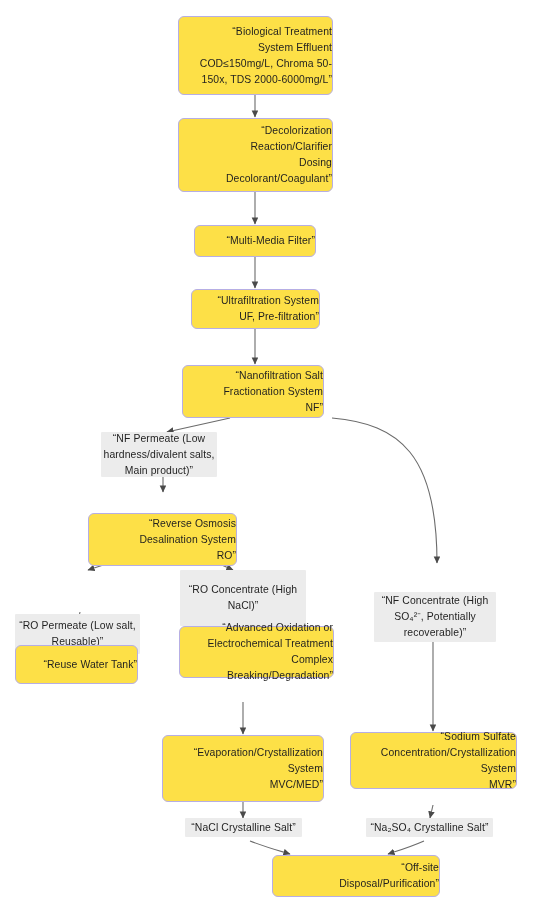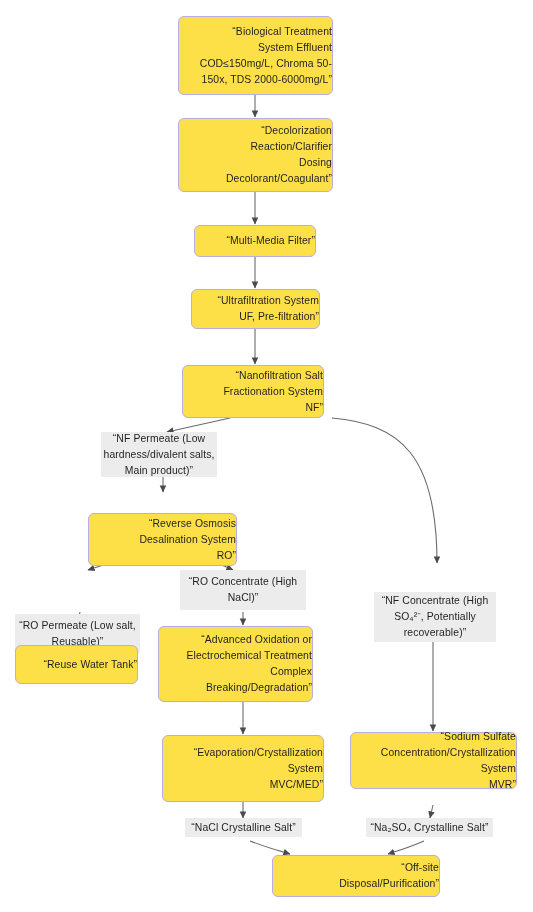--- a/index.html
+++ b/index.html
@@ -120,36 +120,36 @@
     <span>“Reverse Osmosis
 Desalination System
 RO”</span>
   </div>
 
   <div class="node lbl" style="left:15px; top:570px; width:125px; height:40px;margin-top:44px;">
     <span>“RO Permeate (Low salt,
 Reusable)”</span>
   </div>
 
-  <div class="node lbl" style="left:180px; top:570px; width:126px; height:40px;">
+  <div class="node lbl" style="left:180px; top:570px; width:126px; height:56px;">
     <span>“RO Concentrate (High
 NaCl)”</span>
   </div>
 
   <div class="node lbl" style="left:374px; top:563px; width:122px; height:50px;margin-top:29px;">
     <span>“NF Concentrate (High
 SO₄²⁻, Potentially
 recoverable)”</span>
   </div>
 
   <div class="node proc" style="left:15px; top:645px; width:123px; height:39px;">
     <span>“Reuse Water Tank”</span>
   </div>
 
-  <div class="node proc" style="left:158px; top:626px; width:155px; height:76px;">
+  <div class="node proc" style="left:179px; top:626px; width:155px; height:52px;">
     <span>“Advanced Oxidation or
 Electrochemical Treatment
 Complex
 Breaking/Degradation”</span>
   </div>
 
   <div class="node proc" style="left:162px; top:735px; width:162px; height:67px;">
     <span>“Evaporation/Crystallization
 System
 MVC/MED”</span>

